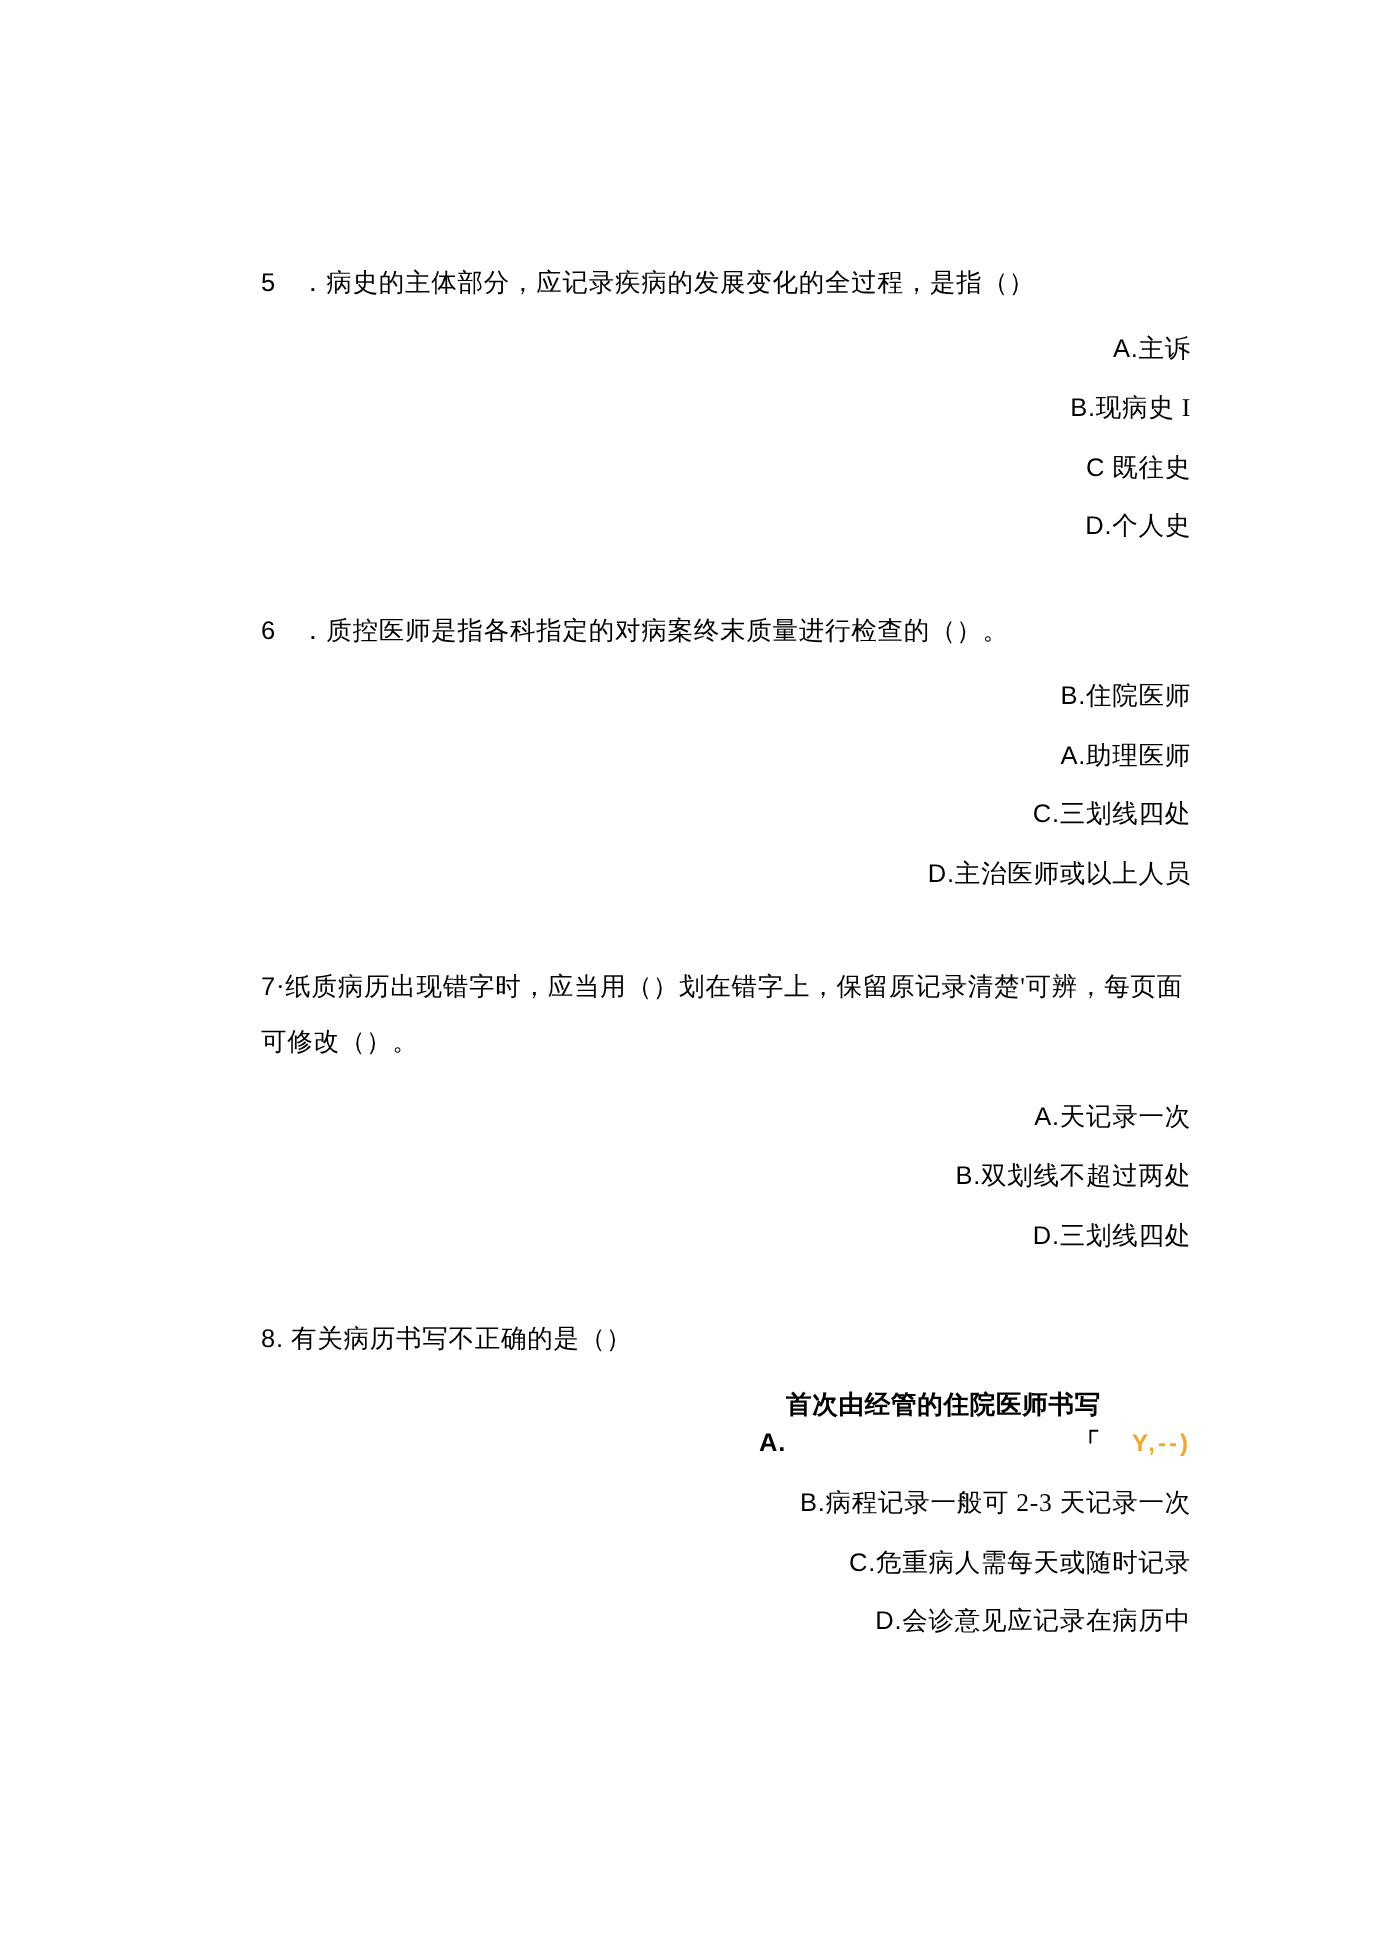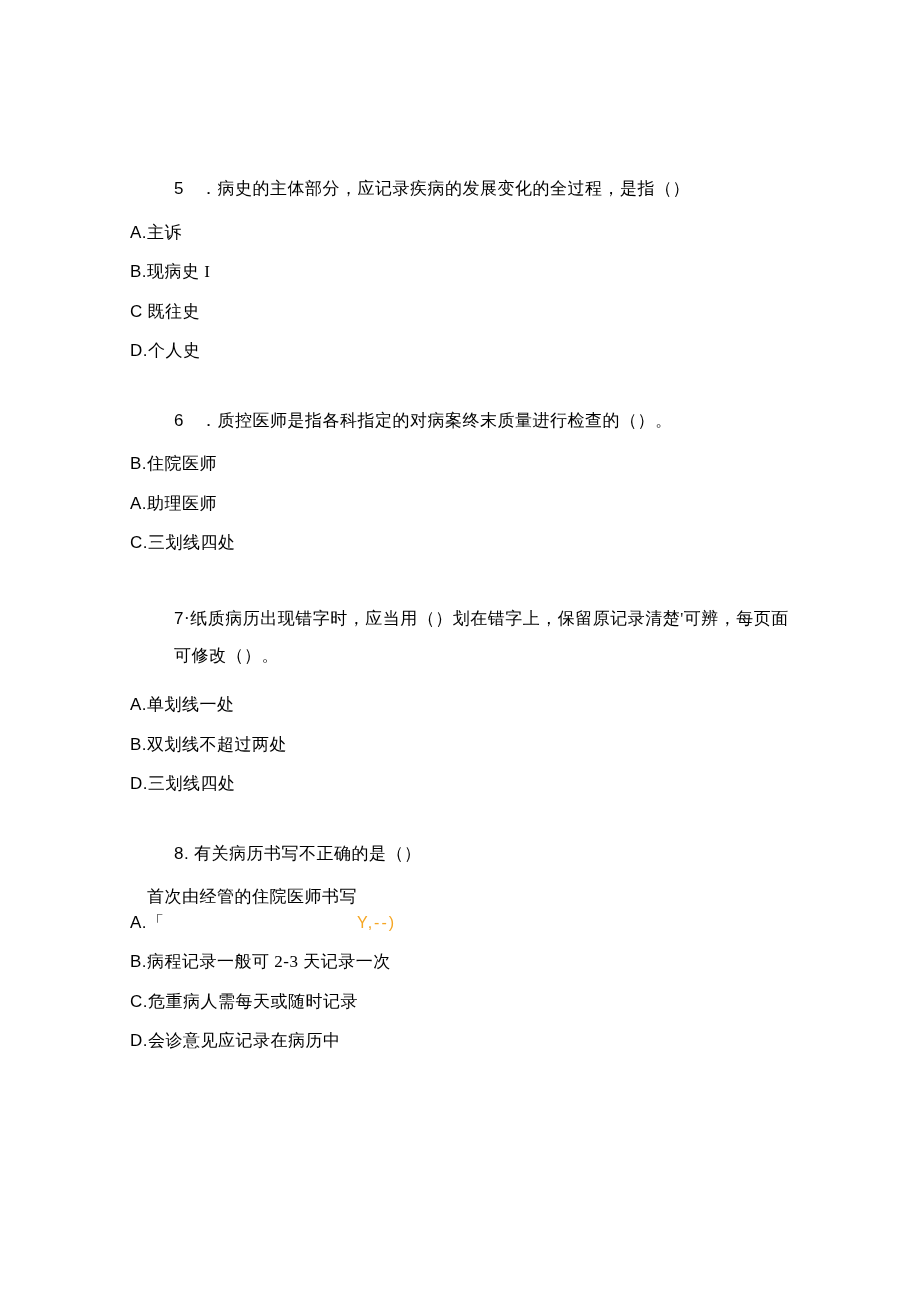--- a/index.html
+++ b/index.html
@@ -2,24 +2,24 @@
 <html><head>
   <meta charset="utf-8">
   <style>
     * { margin: 0; padding: 0; box-sizing: border-box; }
     body { background: #fff; font-family: "SimSun", "宋体", serif; font-size: 17px; color: #000; line-height: 1.5; }
     .page { width: 920px; min-height: 1301px; padding: 176px 126px 140px 130px; }
     .question-block { margin-bottom: 44px; }
     .question-text { margin-bottom: 18px; letter-spacing: 0.5px; margin-left: 44px; }
     .q-num { font-family: Arial, sans-serif; }
     .wide-num { display: inline-block; width: 26px; }
-    .option { margin-bottom: 14px; letter-spacing: 0.5px; }
+    .option { margin-bottom: 14px; letter-spacing: 0.5px; text-align: right; }
     .option-label { font-family: Arial, sans-serif; }
     .orange { color: #F5A623; font-family: Arial, sans-serif; letter-spacing: 2px; font-size: 16px; display: inline-block; width: 60px; }
-    .option-a8 { position: relative; }
+    .option-a8 { position: relative; font-weight: bold; }
     .a8-text { display: inline-block; width: 210px; }
     .multiline { line-height: 2.2; }
   </style>
 </head>
 <body>
 
 <div class="page">
 
   <div class="question-block">
     <div class="question-text">
@@ -45,28 +45,31 @@
     </div>
     <div class="option">
       <span class="option-label">B.</span><span>住院医师</span>
     </div>
     <div class="option">
       <span class="option-label">A.</span><span>助理医师</span>
     </div>
     <div class="option">
       <span class="option-label">C.</span><span>三划线四处</span>
     </div>
+    <div class="option">
+      <span class="option-label">D.</span><span>主治医师或以上人员</span>
+    </div>
   </div>
 
   <div class="question-block">
     <div class="question-text multiline">
       <span class="q-num">7</span><span>·纸质病历出现错字时，应当用（）划在错字上，保留原记录清楚'可辨，每页面可修改（）。</span>
     </div>
     <div class="option">
-      <span class="option-label">A.</span><span>单划线一处</span>
+      <span class="option-label">A.</span><span>天记录一次</span>
     </div>
     <div class="option">
       <span class="option-label">B.</span><span>双划线不超过两处</span>
     </div>
     <div class="option">
       <span class="option-label">D.</span><span>三划线四处</span>
     </div>
   </div>
 
   <div class="question-block">

